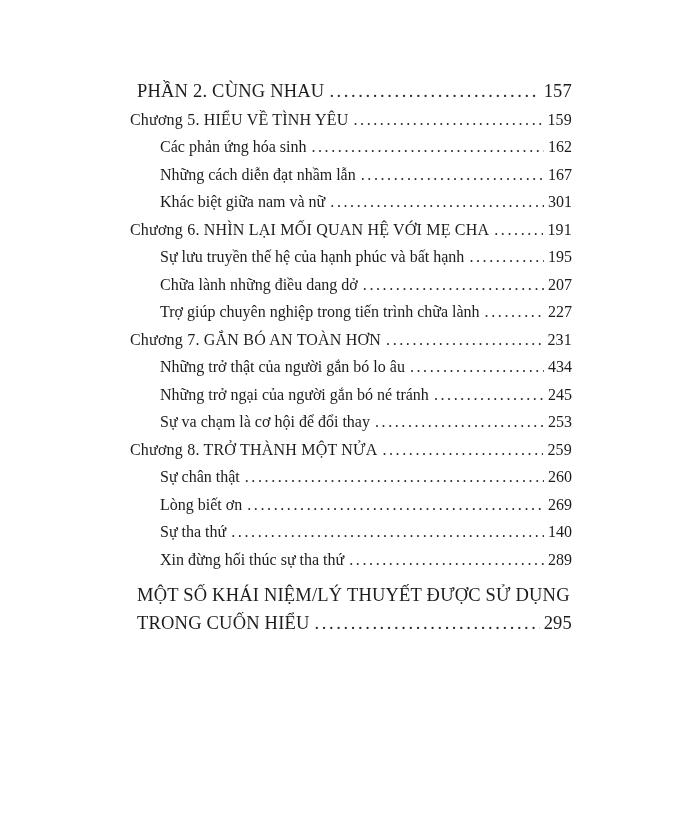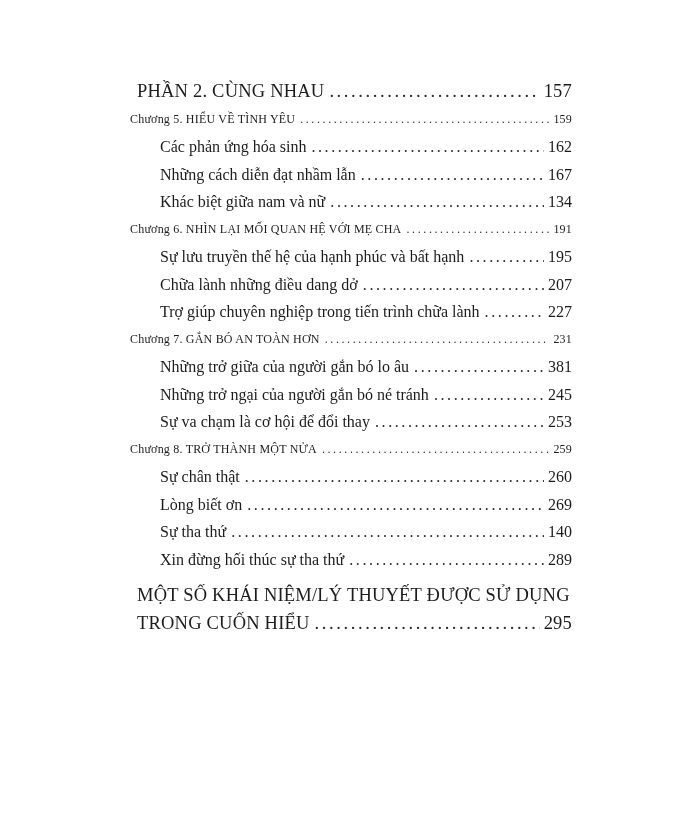--- a/index.html
+++ b/index.html
@@ -26,21 +26,21 @@
   }
   .entry {
     margin: 0;
   }
   .row {
     display: flex;
     align-items: baseline;
     line-height: 27.5px;
   }
   .level-part .row  { font-size: 18.5px; letter-spacing: 0.2px; }
-  .level-chapter .row { font-size: 12px; letter-spacing: 0.2px; }
+  .level-chapter .row { font-size: 16px; letter-spacing: 0.2px; }
   .level-section .row { font-size: 16px; }
   .level-part   { padding-left: 7px; }
   .level-chapter{ padding-left: 0px; }
   .level-section{ padding-left: 30px; }
   .gap-before-lg { margin-top: 21px; }
   .gap-before-sm { margin-top: 9px; }
   .label {
     white-space: nowrap;
     flex: 0 0 auto;
   }
@@ -96,21 +96,21 @@
         <div class="row">
           <span class="label">Những cách diễn đạt nhầm lẫn</span>
           <span class="dots"></span>
           <span class="pagenum">167</span>
         </div>
       </div>
       <div class="entry level-section">
         <div class="row">
           <span class="label">Khác biệt giữa nam và nữ</span>
           <span class="dots"></span>
-          <span class="pagenum">134</span>
+          <span class="pagenum">301</span>
         </div>
       </div>
       <div class="entry level-chapter">
         <div class="row">
           <span class="label">Chương 6. NHÌN LẠI MỐI QUAN HỆ VỚI MẸ CHA</span>
           <span class="dots"></span>
           <span class="pagenum">191</span>
         </div>
       </div>
       <div class="entry level-section">
@@ -136,23 +136,23 @@
       </div>
       <div class="entry level-chapter">
         <div class="row">
           <span class="label">Chương 7. GẮN BÓ AN TOÀN HƠN</span>
           <span class="dots"></span>
           <span class="pagenum">231</span>
         </div>
       </div>
       <div class="entry level-section">
         <div class="row">
-          <span class="label">Những trở giữa của người gắn bó lo âu</span>
-          <span class="dots"></span>
-          <span class="pagenum">381</span>
+          <span class="label">Những trở thật của người gắn bó lo âu</span>
+          <span class="dots"></span>
+          <span class="pagenum">434</span>
         </div>
       </div>
       <div class="entry level-section">
         <div class="row">
           <span class="label">Những trở ngại của người gắn bó né tránh</span>
           <span class="dots"></span>
           <span class="pagenum">245</span>
         </div>
       </div>
       <div class="entry level-section">

